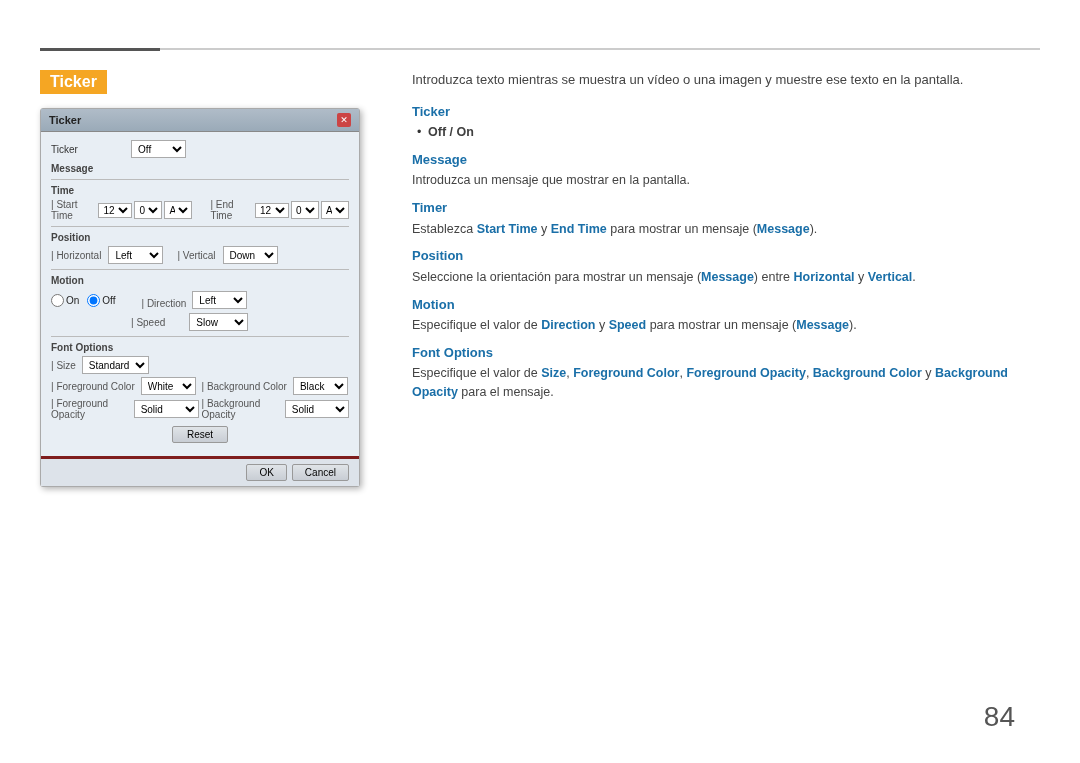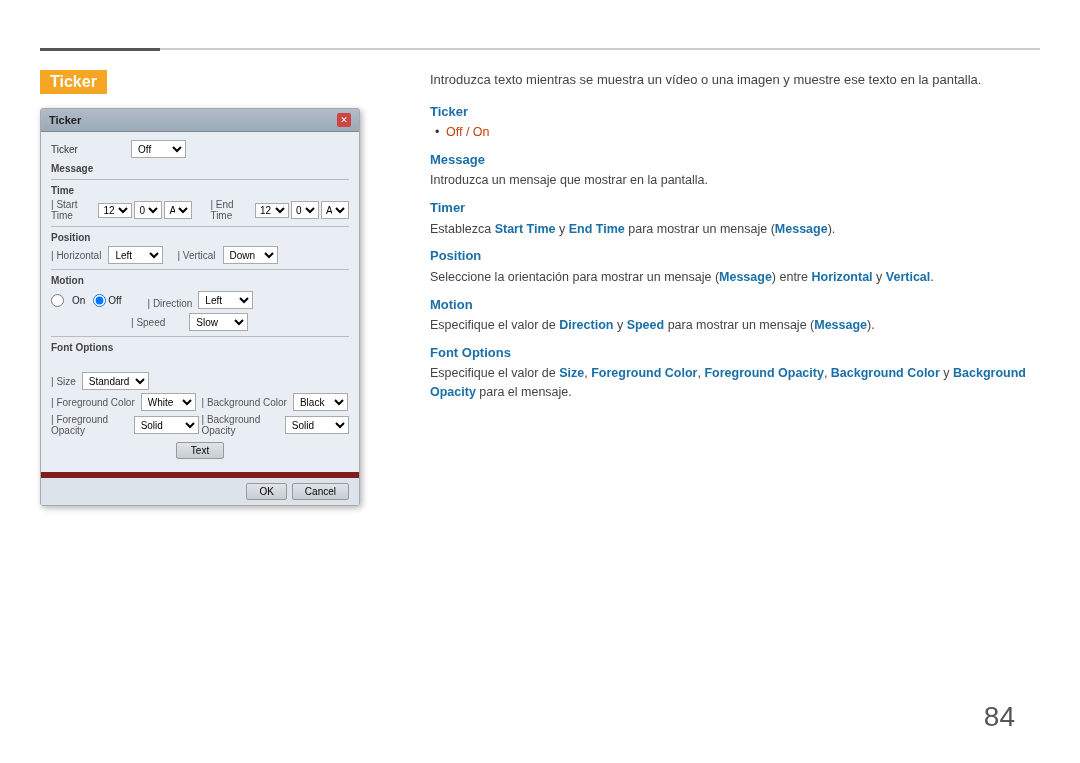--- a/index.html
+++ b/index.html
@@ -182,21 +182,21 @@
     .section-divider {
       border: none;
       border-top: 1px solid #bbb;
       margin: 5px 0;
     }
 
     .font-options-grid {
       display: grid;
       grid-template-columns: 1fr 1fr;
       gap: 3px;
-      margin-top: 19px;
+      margin-top: 3px;
     }
     .font-options-item {
       display: flex;
       align-items: center;
       gap: 3px;
     }
 
     .reset-btn {
       display: block;
       margin: 6px auto 3px auto;
@@ -207,36 +207,36 @@
       padding: 2px 14px;
       cursor: pointer;
     }
 
     .dialog-footer {
       display: flex;
       justify-content: flex-end;
       gap: 5px;
       padding: 5px 10px;
       background: #dde3ea;
-      border-top: 6px solid #7f1d1d;
+      border-top: 3px solid #7f1d1d;
     }
     .footer-btn {
       background: linear-gradient(to bottom, #e0e4e8, #c8cdd4);
       border: 1px solid #999;
       border-radius: 2px;
       font-size: 10px;
       padding: 2px 12px;
       cursor: pointer;
     }
 
     
     .right-column {
       position: absolute;
       top: 70px;
-      left: 430px;
+      left: 412px;
       right: 40px;
       font-size: 13px;
       color: #333;
       line-height: 1.5;
     }
 
     .intro-text {
       font-size: 13px;
       color: #444;
       margin-bottom: 12px;
@@ -270,22 +270,22 @@
       font-size: 12.5px;
       color: #333;
     }
     .bullet-item::before {
       content: "•";
       position: absolute;
       left: 5px;
     }
 
     .bullet-blue {
-      font-weight: normal;
-      color: #c2410c;
+      font-weight: bold;
+      color: #404040;
     }
   </style>
 </head>
 <body>
 
 <div class="top-line"></div>
 <div class="top-line-accent"></div>
 
 <div class="page-number">84</div>
 
@@ -337,21 +337,21 @@
         <span style="margin-left:10px;" class="dialog-prefix">| Vertical</span>
         <select class="dialog-select"><option>Down</option><option>Up</option></select>
       </div>
 
       <hr class="section-divider">
 
       <div class="dialog-section-label">Motion</div>
       <div class="motion-section">
         <div style="display:flex; align-items:center; gap:6px; margin-bottom:4px;">
           <div class="radio-group">
-            <label style="font-size:10px; display:flex; align-items:center; gap:8px;">
+            <label style="font-size:10px; display:flex; align-items:center; gap:2px;">
               <input type="radio" name="motion" value="on" style="">
               <span>On</span>
             </label>
             <label style="font-size:10px; display:flex; align-items:center; gap:2px;">
               <input type="radio" name="motion" value="off" checked="" style="">
               <span>Off</span>
             </label>
           </div>
           <div style="margin-left:20px; display:flex; align-items:flex-end; gap:3px;">
             <span class="dialog-prefix">| Direction</span>
@@ -384,21 +384,21 @@
         <div class="font-options-item">
           <span class="dialog-prefix">| Foreground Opacity</span>
           <select class="dialog-select"><option>Solid</option><option>Translucent</option></select>
         </div>
         <div class="font-options-item">
           <span class="dialog-prefix">| Background Opacity</span>
           <select class="dialog-select"><option>Solid</option><option>Translucent</option></select>
         </div>
       </div>
 
-      <button class="reset-btn">Text</button>
+      <button class="reset-btn">Reset</button>
 
     </div>
 
     <div class="dialog-footer">
       <button class="footer-btn">OK</button>
       <button class="footer-btn">Cancel</button>
     </div>
   </div>
 
 </div>

